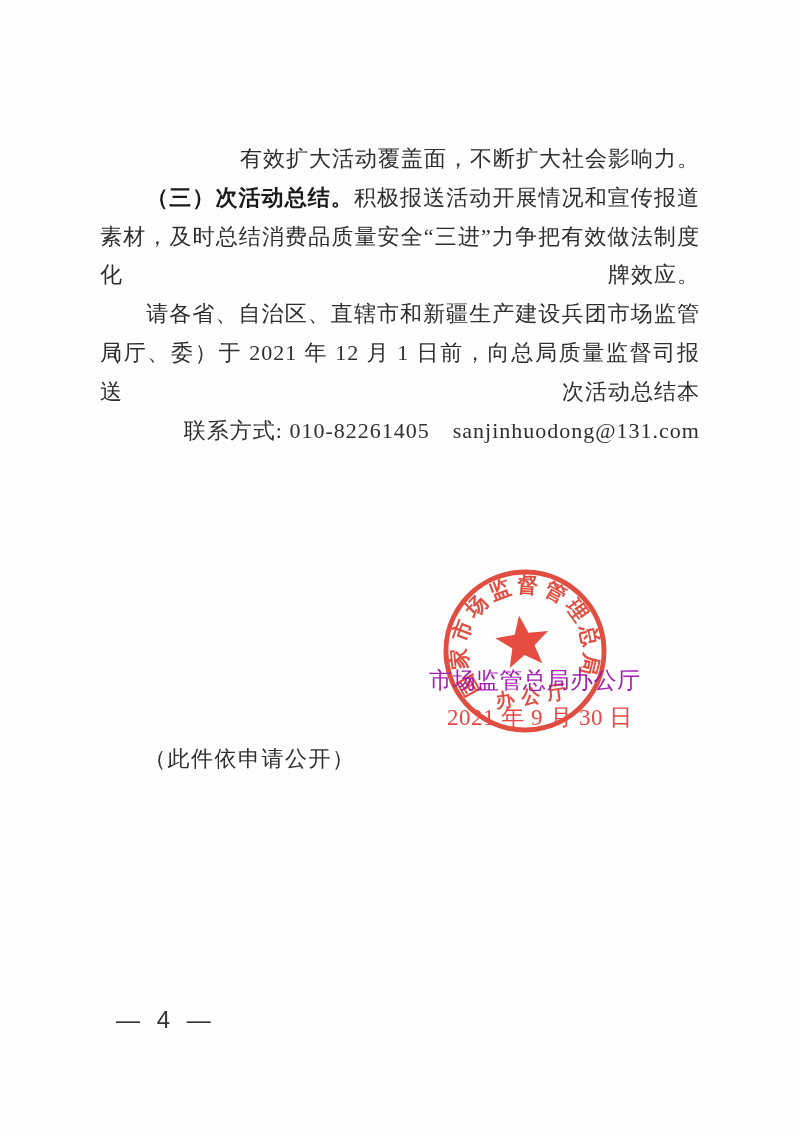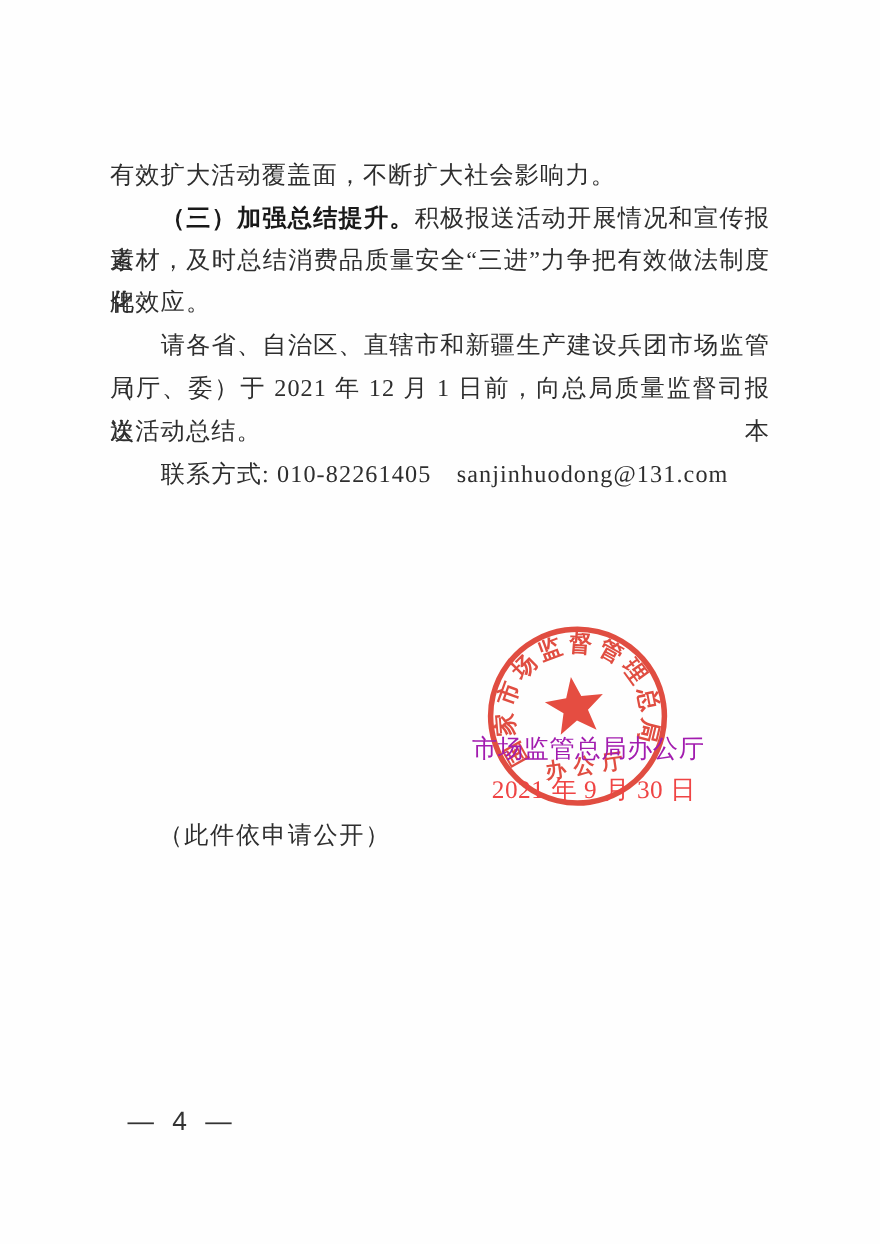--- a/index.html
+++ b/index.html
@@ -22,20 +22,21 @@
     top: 140px;
     width: 600px;
   }
   .line {
     font-size: 22px;
     line-height: 38.8px;
     height: 38.8px;
     letter-spacing: 1px;
     white-space: nowrap;
     color: #2e2e2e;
+    text-align: right;
   }
   .line.justify {
     white-space: normal;
     text-align: justify;
     text-align-last: justify;
   }
   .line.indent {
     text-indent: 2.1em;
   }
   .line strong {
@@ -103,21 +104,21 @@
     text-anchor: middle;
   }
 </style>
 </head>
 <body>
 
 <div class="page">
 
   <div class="body-text" id="lines-container">
       <div class="line">有效扩大活动覆盖面，不断扩大社会影响力。</div>
-      <div class="line indent justify"><strong>（三）加强总结提升。</strong>积极报送活动开展情况和宣传报道</div>
+      <div class="line indent justify"><strong>（三）次活动总结。</strong>积极报送活动开展情况和宣传报道</div>
       <div class="line justify">素材，及时总结消费品质量安全“三进”力争把有效做法制度化</div>
       <div class="line">牌效应。</div>
       <div class="line indent justify">请各省、自治区、直辖市和新疆生产建设兵团市场监管局</div>
       <div class="line justify">（厅、委）于 2021 年 12 月 1 日前，向总局质量监督司报送本</div>
       <div class="line">次活动总结。</div>
       <div class="line indent">联系方式: 010-82261405　sanjinhuodong@131.com</div>
     </div>
 
   <div class="seal-wrap">
     <svg width="205" height="205" viewBox="0 0 205 205">

